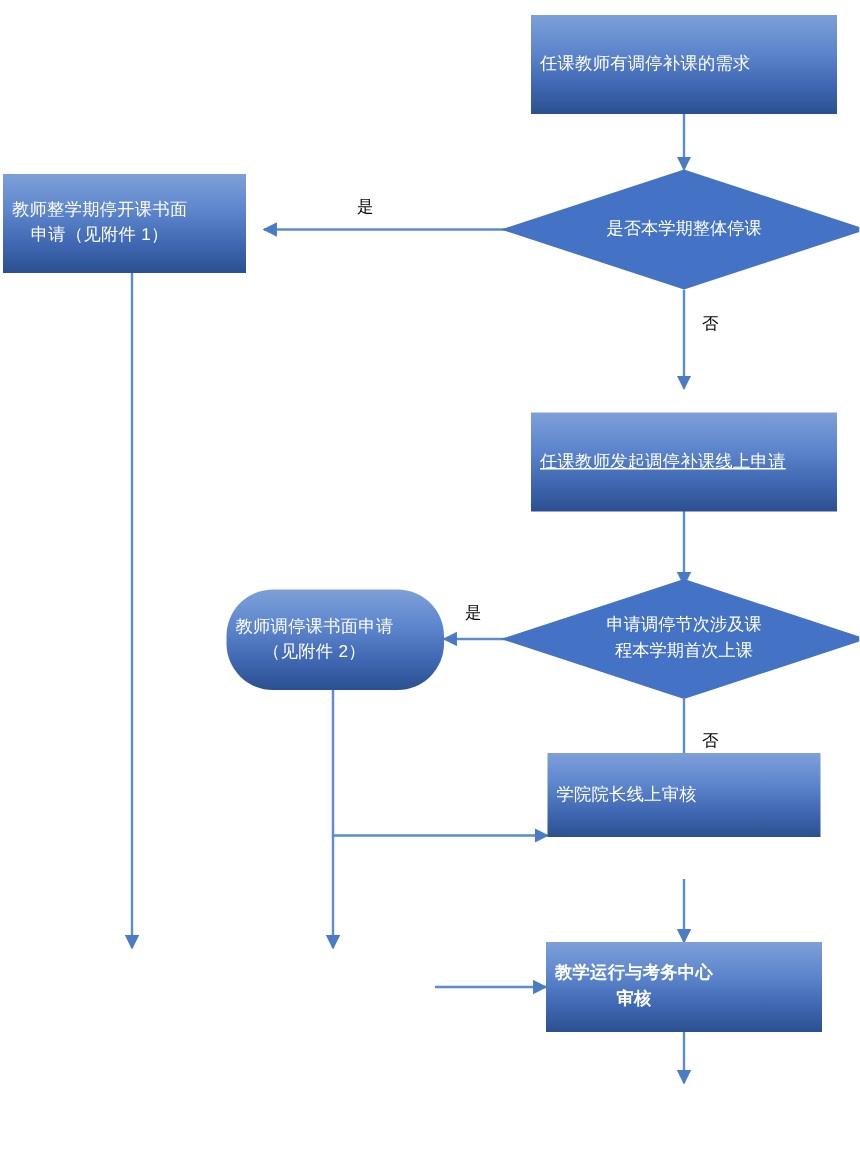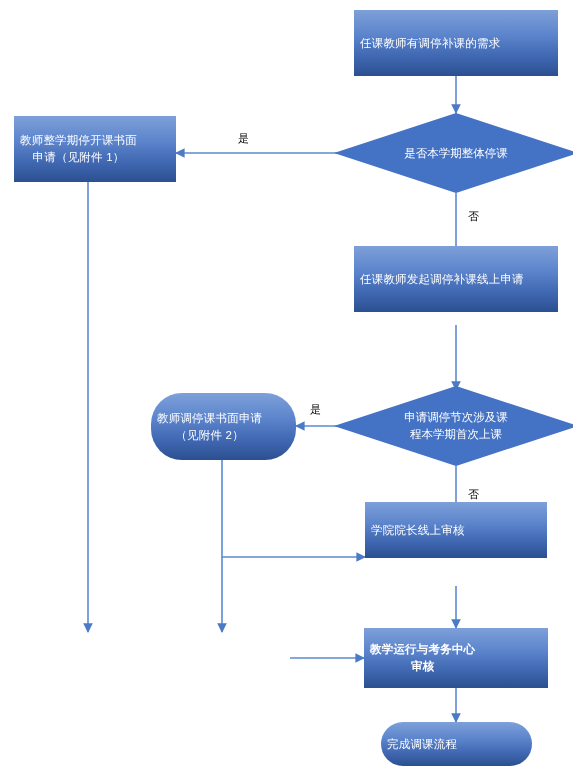--- a/index.html
+++ b/index.html
@@ -126,26 +126,26 @@
 
   <div class="node node-process" style="left:354px; top:10px; width:204px; height:66px;">
     <span class="node-text">任课教师有调停补课的需求</span>
   </div>
 
   <div class="node-decision" style="left:334px; top:113px; width:244px; height:80px;">
     <div class="diamond-shape"></div>
     <div class="decision-label">是否本学期整体停课</div>
   </div>
 
-  <div class="node node-process" style="left:14px; top:116px; width:162px; height:66px;">
+  <div class="node node-process" style="left:2px; top:116px; width:162px; height:66px;">
     <span class="node-text">教师整学期停开课书面
 申请（见附件 1）</span>
   </div>
 
-  <div class="node node-process" style="left:354px; top:246px; width:204px; height:66px;">
+  <div class="node node-process" style="left:354px; top:275px; width:204px; height:66px;text-decoration:underline;">
     <span class="node-text">任课教师发起调停补课线上申请</span>
   </div>
 
   <div class="node-decision" style="left:334px; top:386px; width:244px; height:80px;">
     <div class="diamond-shape"></div>
     <div class="decision-label">申请调停节次涉及课
 程本学期首次上课</div>
   </div>
 
   <div class="node node-process" style="left:151px; top:393px; width:145px; height:67px;border-radius:31px;">
@@ -156,23 +156,20 @@
   <div class="node node-process" style="left:365px; top:502px; width:182px; height:56px;">
     <span class="node-text">学院院长线上审核</span>
   </div>
 
 
   <div class="node node-process" style="left:364px; top:628px; width:184px; height:60px;font-weight:bold;">
     <span class="node-text">教学运行与考务中心
 审核</span>
   </div>
 
-  <div class="node node-terminator" style="left:381px; top:722px; width:151px; height:44px;">
-    <span class="node-text">完成调课流程</span>
-  </div>
 
   <div class="edge-label" style="left:238px; top:133px;">是</div>
 
   <div class="edge-label" style="left:468px; top:211px;">否</div>
 
   <div class="edge-label" style="left:310px; top:404px;">是</div>
 
   <div class="edge-label" style="left:468px; top:489px;">否</div>
 
 </div>

